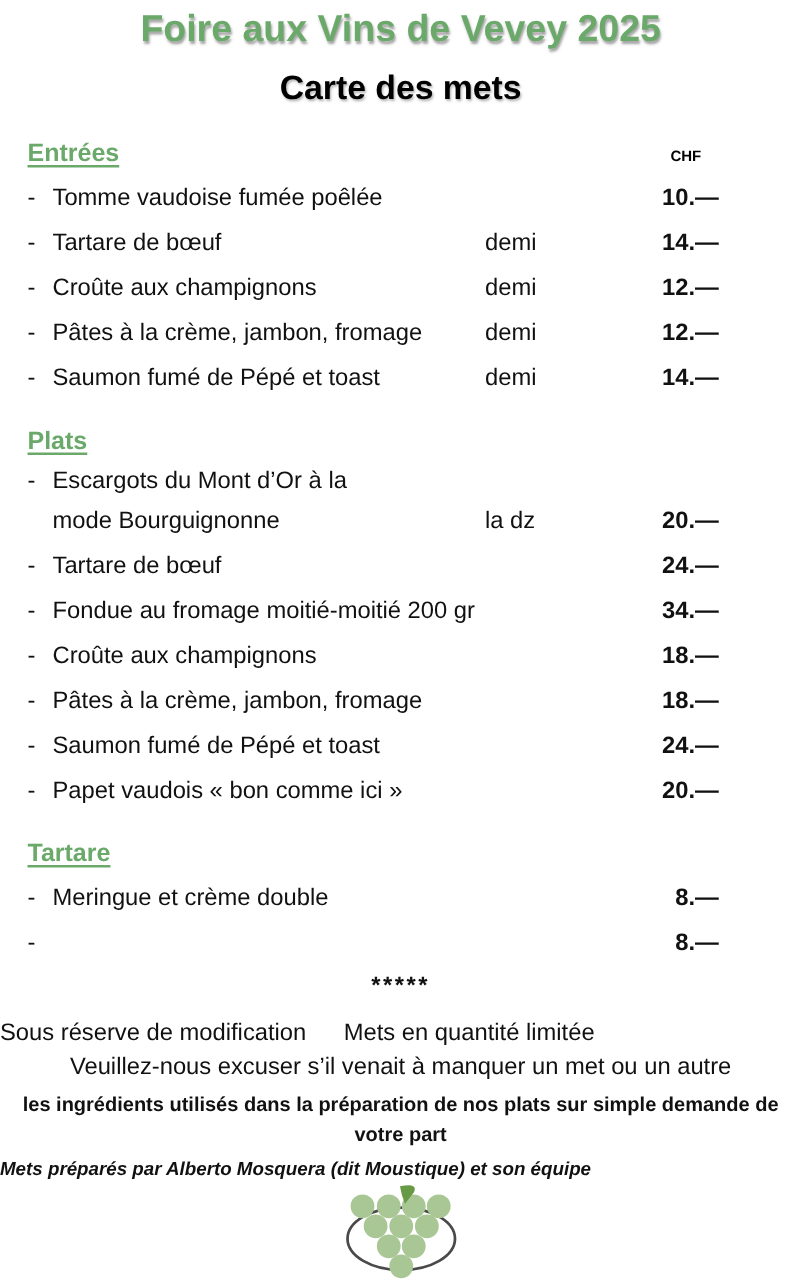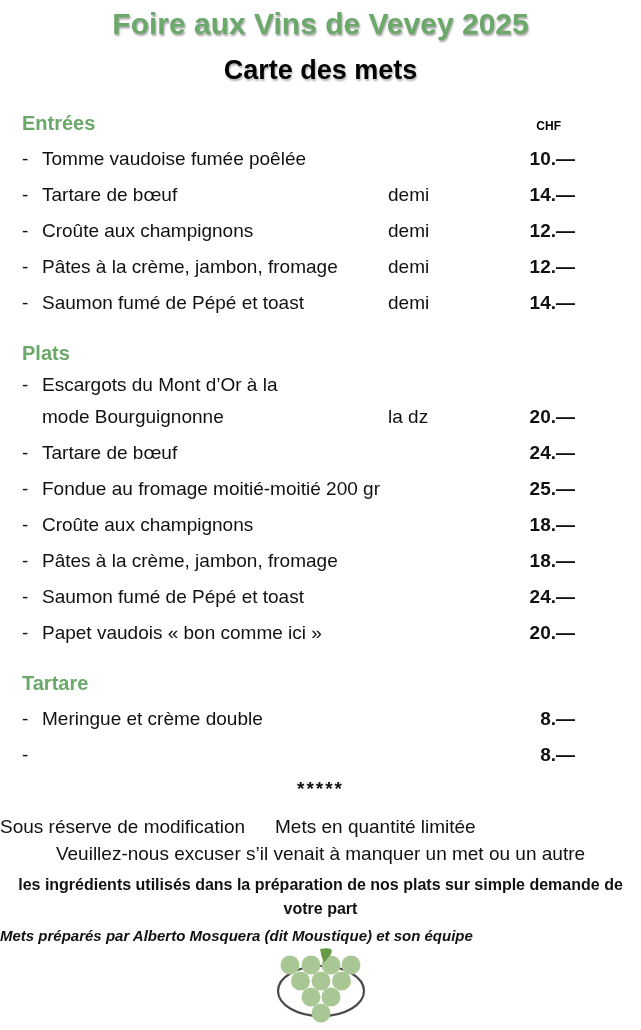--- a/index.html
+++ b/index.html
@@ -30,20 +30,21 @@
   .menu { margin: 18px 66px 0 22px;  }
 
   .section-header {
     display: flex; justify-content: space-between; align-items: baseline;
     height: 36px; line-height: 36px;
   }
   .section-header.tight { margin-top: 14px; }
   .section-title {
     font-size: 20px; font-weight: bold;
     color: #6BA96B;
+    text-decoration: underline;
     text-decoration-color: #6BA96B;
     text-underline-offset: 3px;
   }
   .currency {
     font-size: 12px; font-weight: bold; color: #000;
     padding-right: 14px;
   }
 
   .row { position: relative; height: 36px; line-height: 36px; font-size: 19px; }
   .row.cont-first { height: 28px; line-height: 28px; }
@@ -141,21 +142,21 @@
     <div class="row">
       <span class="bullet">-</span>
       <span class="item-name">Tartare de bœuf</span>
       <span class="portion"></span>
       <span class="price">24.—</span>
     </div>
     <div class="row">
       <span class="bullet">-</span>
       <span class="item-name">Fondue au fromage moitié-moitié 200 gr</span>
       <span class="portion"></span>
-      <span class="price">25.—</span>
+      <span class="price">34.—</span>
     </div>
     <div class="row">
       <span class="bullet">-</span>
       <span class="item-name">Croûte aux champignons</span>
       <span class="portion"></span>
       <span class="price">18.—</span>
     </div>
     <div class="row">
       <span class="bullet">-</span>
       <span class="item-name">Pâtes à la crème, jambon, fromage</span>

